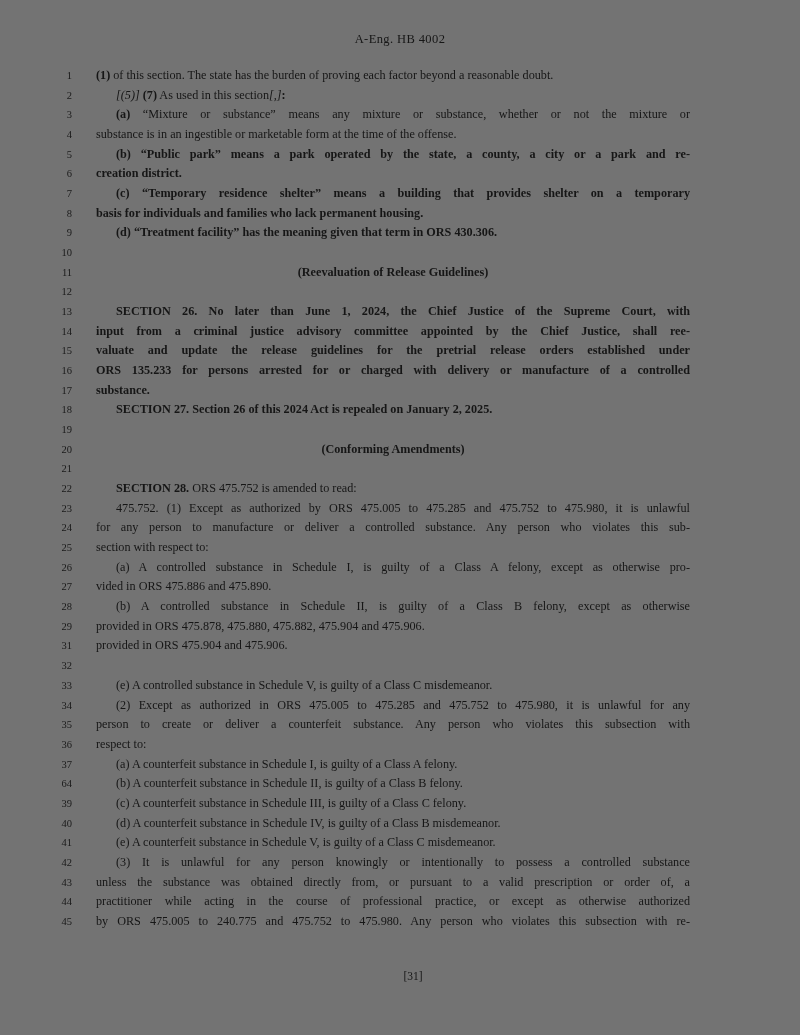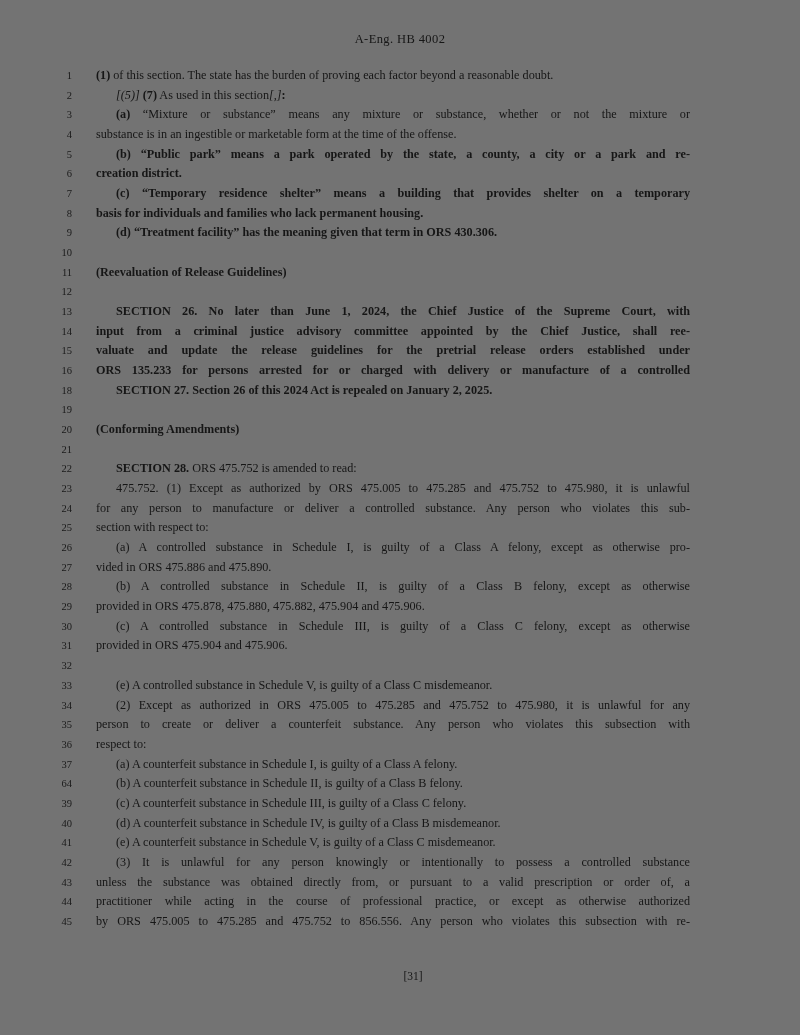--- a/index.html
+++ b/index.html
@@ -19,21 +19,21 @@
   .line { display:flex; height:19.68px; overflow:visible; }
   .num {
     width:96px; text-align:right; padding-right:24px;
     font-size:10.5px; line-height:19.68px; color:#1a1a1a;
   }
   .txt {
     width:594px; font-size:12.2px; line-height:19.68px;
     white-space:normal; overflow:hidden;
   }
   .txt.indent { text-indent:20px; }
-  .txt.center { }
+  .txt.center { text-align:center; }
   .txt.just { text-align:justify; text-align-last:justify; }
   .f-r { font-weight:normal;font-family:Liberation Serif, serif; }
   .f-b { font-weight:bold; }
   .f-i { font-style:italic; }
   .f-bu { font-weight:bold; text-underline-offset:2px; }
   .footer {
     position:absolute; top:970px; left:13px; width:800px;
     text-align:center; font-size:11.5px;
   }
 </style>
@@ -101,20 +101,24 @@
       </div>
       <div class="line">
         <span class="num">15</span>
         <span class="txt just"><span class="f-b">valuate and update the release guidelines for the pretrial release orders established under</span></span>
       </div>
       <div class="line">
         <span class="num">16</span>
         <span class="txt just"><span class="f-b">ORS 135.233 for persons arrested for or charged with delivery or manufacture of a controlled</span></span>
       </div>
       <div class="line">
+        <span class="num">17</span>
+        <span class="txt"><span class="f-b">substance.</span></span>
+      </div>
+      <div class="line">
         <span class="num">18</span>
         <span class="txt indent"><span class="f-bu">SECTION 27.</span><span class="f-b"> Section 26 of this 2024 Act is repealed on January 2, 2025.</span></span>
       </div>
       <div class="line">
         <span class="num">19</span>
         <span class="txt"></span>
       </div>
       <div class="line">
         <span class="num">20</span>
         <span class="txt center"><span class="f-b">(Conforming Amendments)</span></span>
@@ -149,24 +153,20 @@
       </div>
       <div class="line">
         <span class="num">28</span>
         <span class="txt indent just"><span class="f-r">(b) A controlled substance in Schedule II, is guilty of a Class B felony, except as otherwise</span></span>
       </div>
       <div class="line">
         <span class="num">29</span>
         <span class="txt"><span class="f-r">provided in ORS 475.878, 475.880, 475.882, 475.904 and 475.906.</span></span>
       </div>
       <div class="line">
-        <span class="num">30</span>
-        <span class="txt indent just"><span class="f-r">(c) A controlled substance in Schedule III, is guilty of a Class C felony, except as otherwise</span></span>
-      </div>
-      <div class="line">
         <span class="num">31</span>
         <span class="txt"><span class="f-r">provided in ORS 475.904 and 475.906.</span></span>
       </div>
       <div class="line">
         <span class="num">32</span>
       </div>
       <div class="line">
         <span class="num">33</span>
         <span class="txt indent"><span class="f-r">(e) A controlled substance in Schedule V, is guilty of a Class C misdemeanor.</span></span>
       </div>
@@ -209,17 +209,17 @@
       <div class="line">
         <span class="num">43</span>
         <span class="txt just"><span class="f-r">unless the substance was obtained directly from, or pursuant to a valid prescription or order of, a</span></span>
       </div>
       <div class="line">
         <span class="num">44</span>
         <span class="txt just"><span class="f-r">practitioner while acting in the course of professional practice, or except as otherwise authorized</span></span>
       </div>
       <div class="line">
         <span class="num">45</span>
-        <span class="txt just"><span class="f-r">by ORS 475.005 to 475.285 and 475.752 to 856.556. Any person who violates this subsection with re-</span></span>
+        <span class="txt just"><span class="f-r">by ORS 475.005 to 240.775 and 475.752 to 475.980. Any person who violates this subsection with re-</span></span>
       </div>
     </div>
   <div class="footer">[31]</div>
 </div>
 
 </body></html>

